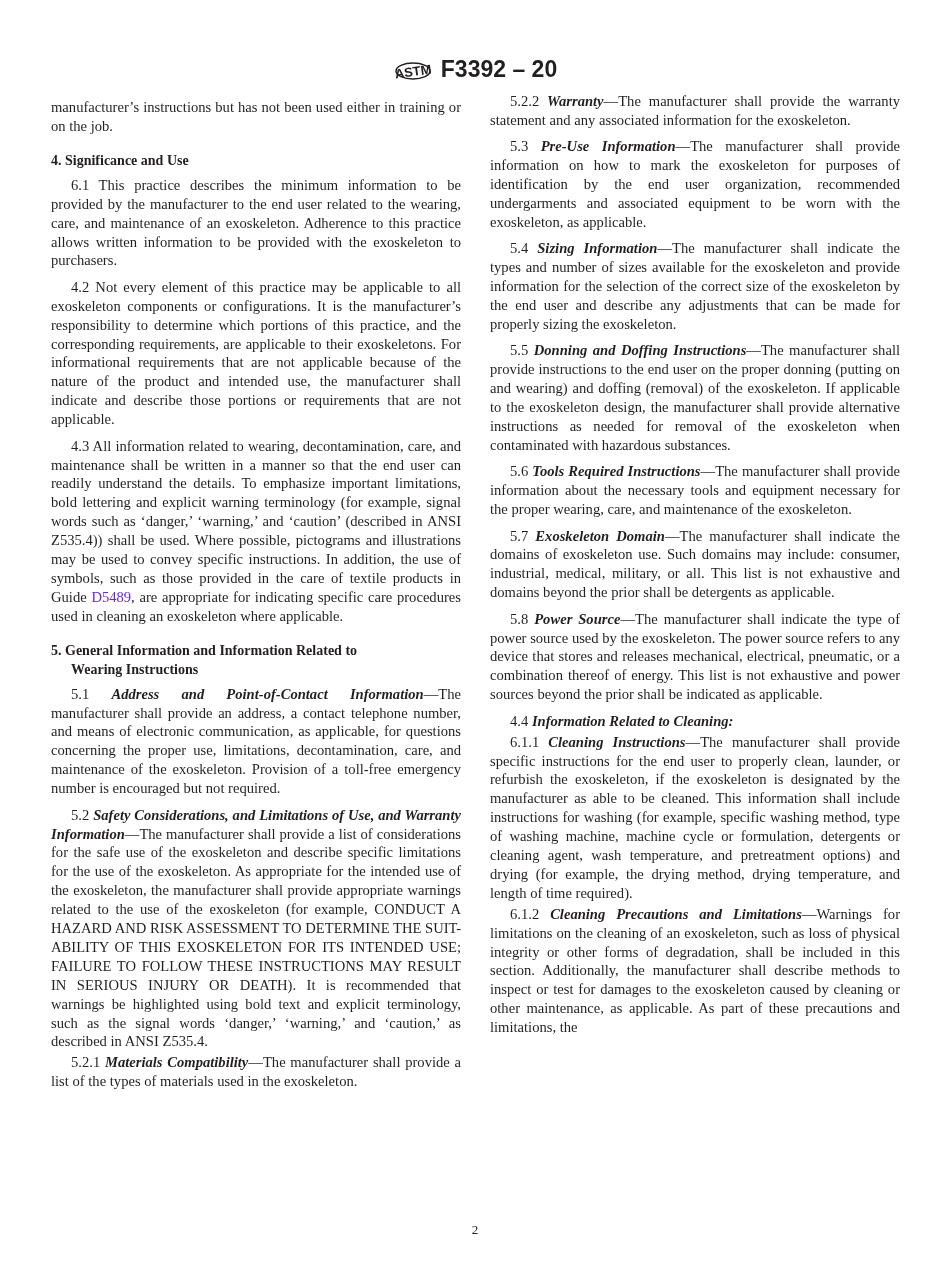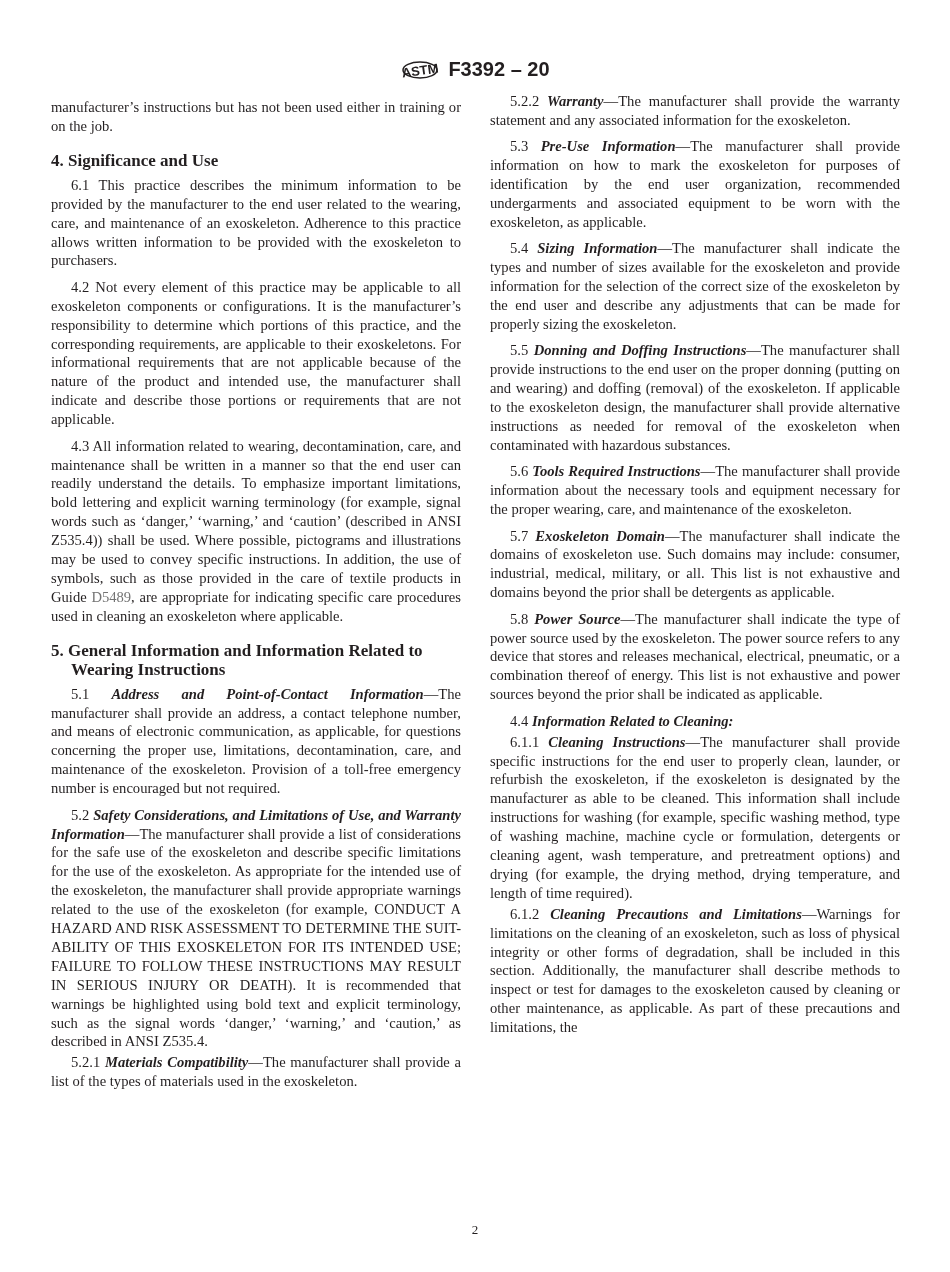--- a/index.html
+++ b/index.html
@@ -1,32 +1,32 @@
 <!DOCTYPE html>
 <html><head>
 <meta charset="utf-8">
 <style>
   html, body { margin:0; padding:0; background:#fff; }
   body { width:950px; height:1272px; position:relative; overflow:hidden;
          font-family:"Liberation Serif", serif; color:#231f20; }
   .header { position:absolute; top:56px; left:0; width:950px; text-align:center; height:30px; }
   .header .logo { display:inline-block; vertical-align:middle; width:40px; height:26px; }
   .header .code { display:inline-block; vertical-align:middle; font-family:"Liberation Sans", sans-serif;
-                  font-weight:bold; font-size:20px; margin-left:4px; }
+                  font-weight:bold; font-size:23px; margin-left:4px; }
   .col { position:absolute; top:92px; width:410px; font-size:14.6px; line-height:18.9px; text-align:justify; }
   .col.left { left:51px; }
   .col.right { left:490px; }
   p { margin:0 0 7.5px 0; text-indent:0; }
   p.ind { text-indent:20px; }
   p.cont { text-indent:0;margin-top:6px; }
   p.tight { margin-bottom:2px; }
-  h2 { font-size:17px; font-weight:bold; margin:15px 0 6px 0; line-height:19px; }
+  h2 { font-size:14px; font-weight:bold; margin:15px 0 6px 0; line-height:19px; }
   h2 .hang { display:block; padding-left:20px; }
   i { font-style:italic;font-weight:bold; }
-  .link { color:#737373; text-decoration:none; }
+  .link { color:#6d28d9; text-decoration:none; }
   .pagenum { position:absolute; top:1222px; left:0; width:950px; text-align:center; font-size:13px; }
 </style>
 </head>
 <body>
 
 <div class="header">
   <span class="logo">
     <svg width="40" height="26" viewBox="0 0 40 26">
       <ellipse cx="20" cy="14" rx="17" ry="8" fill="none" stroke="#231f20" stroke-width="1.5"></ellipse>
       <text x="20" y="19" text-anchor="middle" font-family="Liberation Sans, sans-serif" font-weight="bold" font-size="13" fill="#231f20" transform="rotate(-8 20 14)">ASTM</text>

